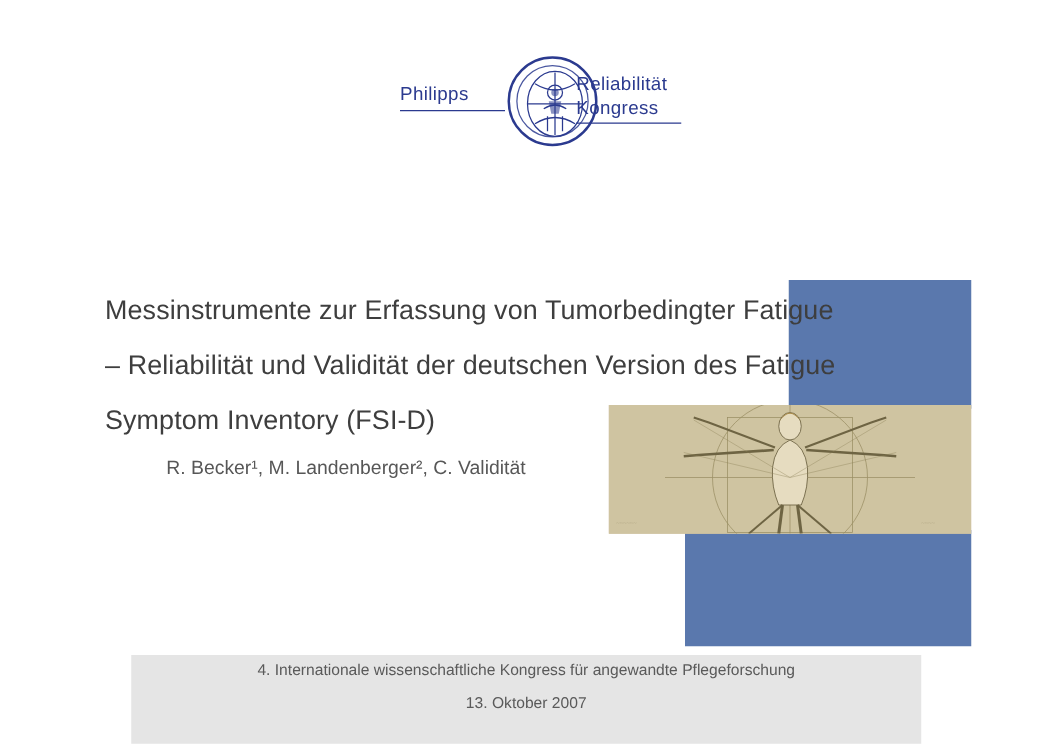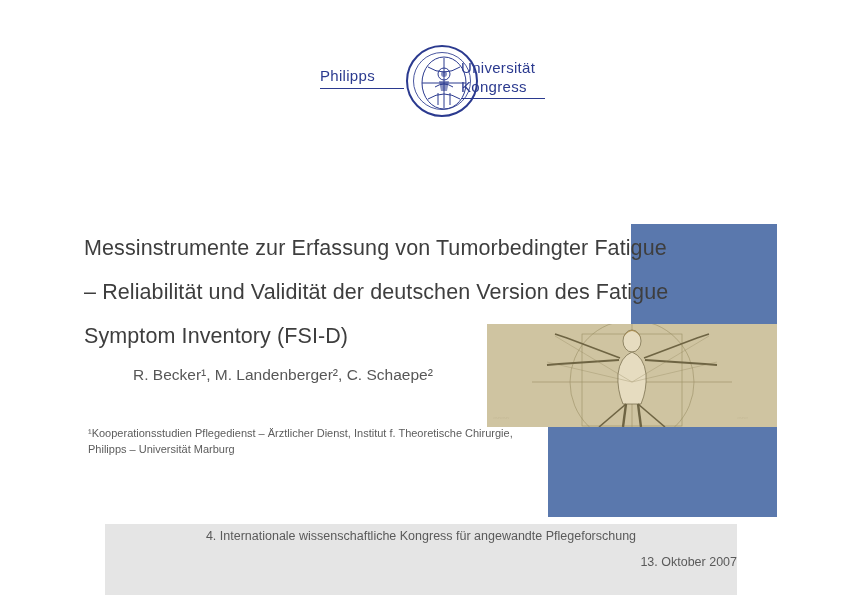--- a/index.html
+++ b/index.html
@@ -171,21 +171,21 @@
     width: 632px;
     text-align: center;
     font-size: 12.5px;
     color: #5a5a5a;
   }
   .footer-line2 {
     position: absolute;
     left: 0;
     top: 31px;
     width: 632px;
-    text-align: right;
+    text-align: center;
     font-size: 12.5px;
     color: #5a5a5a;
   }
   .footer-line3 {
     position: absolute;
     left: 0;
     top: 57px;
     width: 632px;
     text-align: center;
     font-size: 12.5px;
@@ -214,35 +214,34 @@
           <path d="M30 46 L30 58"></path>
           <path d="M42 46 L42 58"></path>
         </g>
         <g fill="#2b3a8f" opacity="0.55">
           <circle cx="36" cy="27" r="3"></circle>
           <path d="M31 34 L41 34 L39 44 L33 44 Z"></path>
         </g>
       </svg>
     </div>
     <div class="logo-word-right">
-      <span>Universität</span><br>
+      <span>Reliabilität</span><br>
       <span>Kongress</span>
     </div>
     <div class="logo-rule-right"></div>
   </div>
 
   <div class="block-right-top"></div>
   <div class="block-right-bottom"></div>
 
   <div class="title">Messinstrumente zur Erfassung von Tumorbedingter Fatigue – Reliabilität und Validität der deutschen Version des Fatigue Symptom Inventory (FSI-D)</div>
 
-  <div class="authors">R. Becker¹, M. Landenberger², C. Schaepe²</div>
+  <div class="authors">R. Becker¹, M. Landenberger², C. Validität</div>
 
   <div class="affiliations">
-    <p>¹Kooperationsstudien Pflegedienst – Ärztlicher Dienst, Institut f. Theoretische Chirurgie, Philipps – Universität Marburg</p>
   </div>
 
   <div class="vitruvian">
     <svg width="290" height="103" viewBox="0 0 290 103" aria-hidden="true">
       <rect x="0" y="0" width="290" height="103" fill="#d4c9a8"></rect>
       <rect x="0" y="0" width="290" height="103" fill="#cfc4a1"></rect>
       <g stroke="#8d8256" stroke-width="0.6" fill="none" opacity="0.8">
         <circle cx="145" cy="58" r="62"></circle>
         <rect x="95" y="10" width="100" height="92"></rect>
         <path d="M45 58 L245 58"></path>

